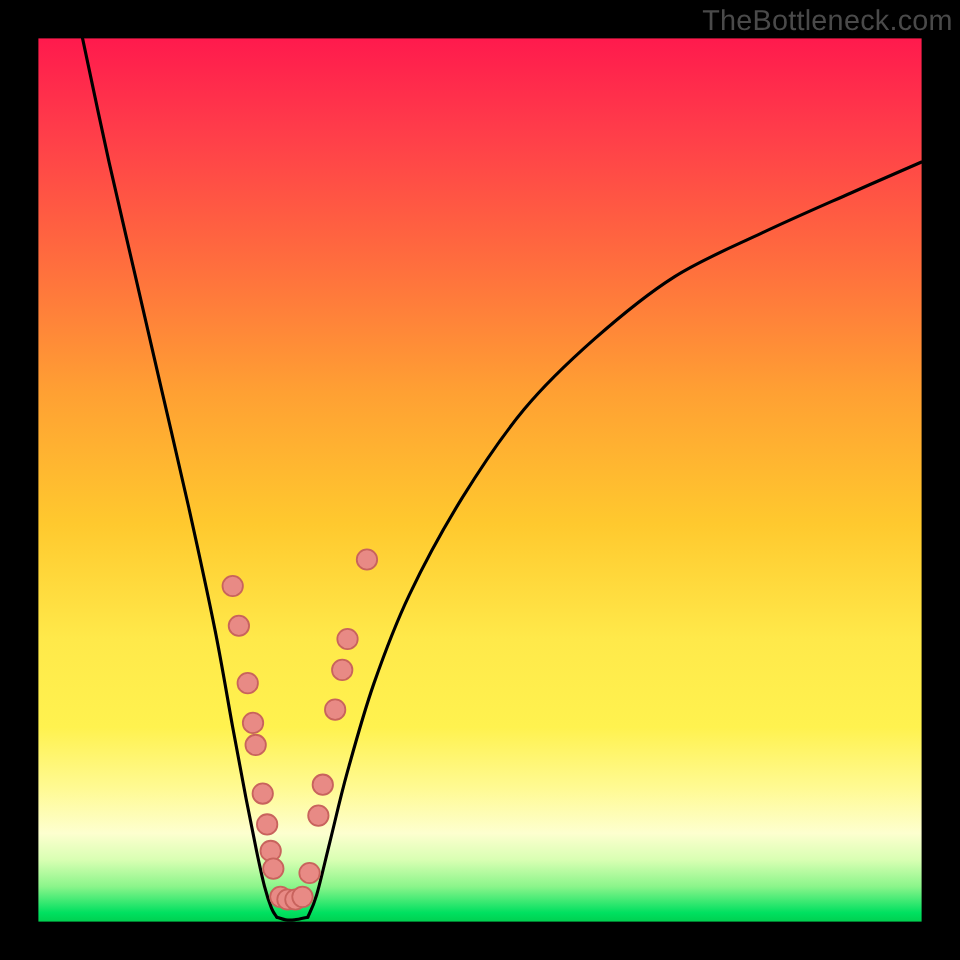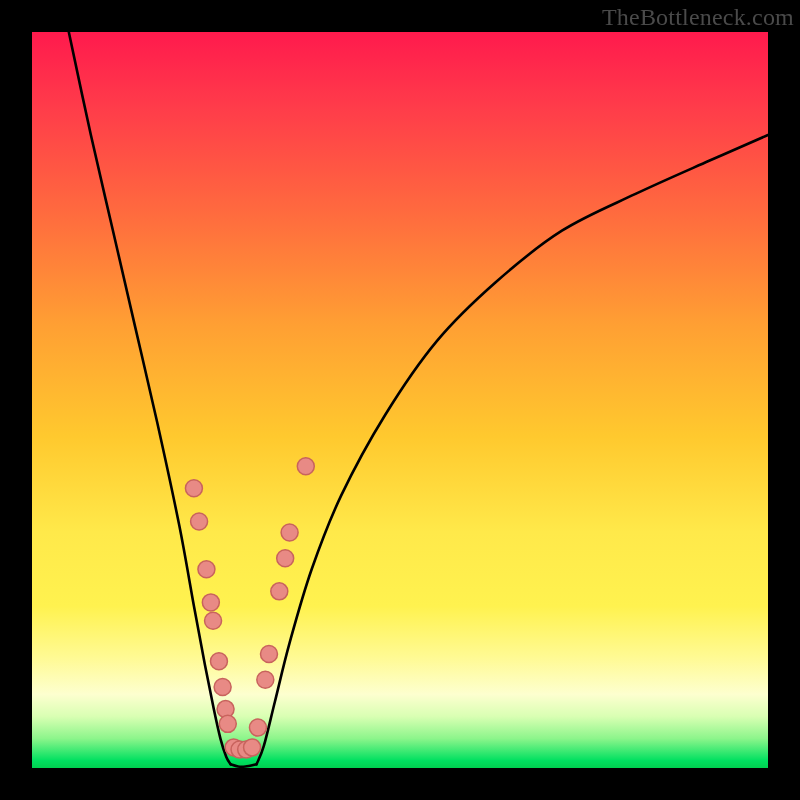--- a/index.html
+++ b/index.html
@@ -9,21 +9,20 @@
     height: 800px;
     overflow: hidden;
     background: #000;
     font-family: Arial, Helvetica, sans-serif;
   }
   .stage {
     position: relative;
     width: 800px;
     height: 800px;
     background: #000;
-    font-family: Liberation Serif, serif;
   }
   .plot-area {
     position: absolute;
     left: 32px;
     top: 32px;
     width: 736px;
     height: 736px;
     background: linear-gradient(
       to bottom,
       #ff1a4d 0%,

